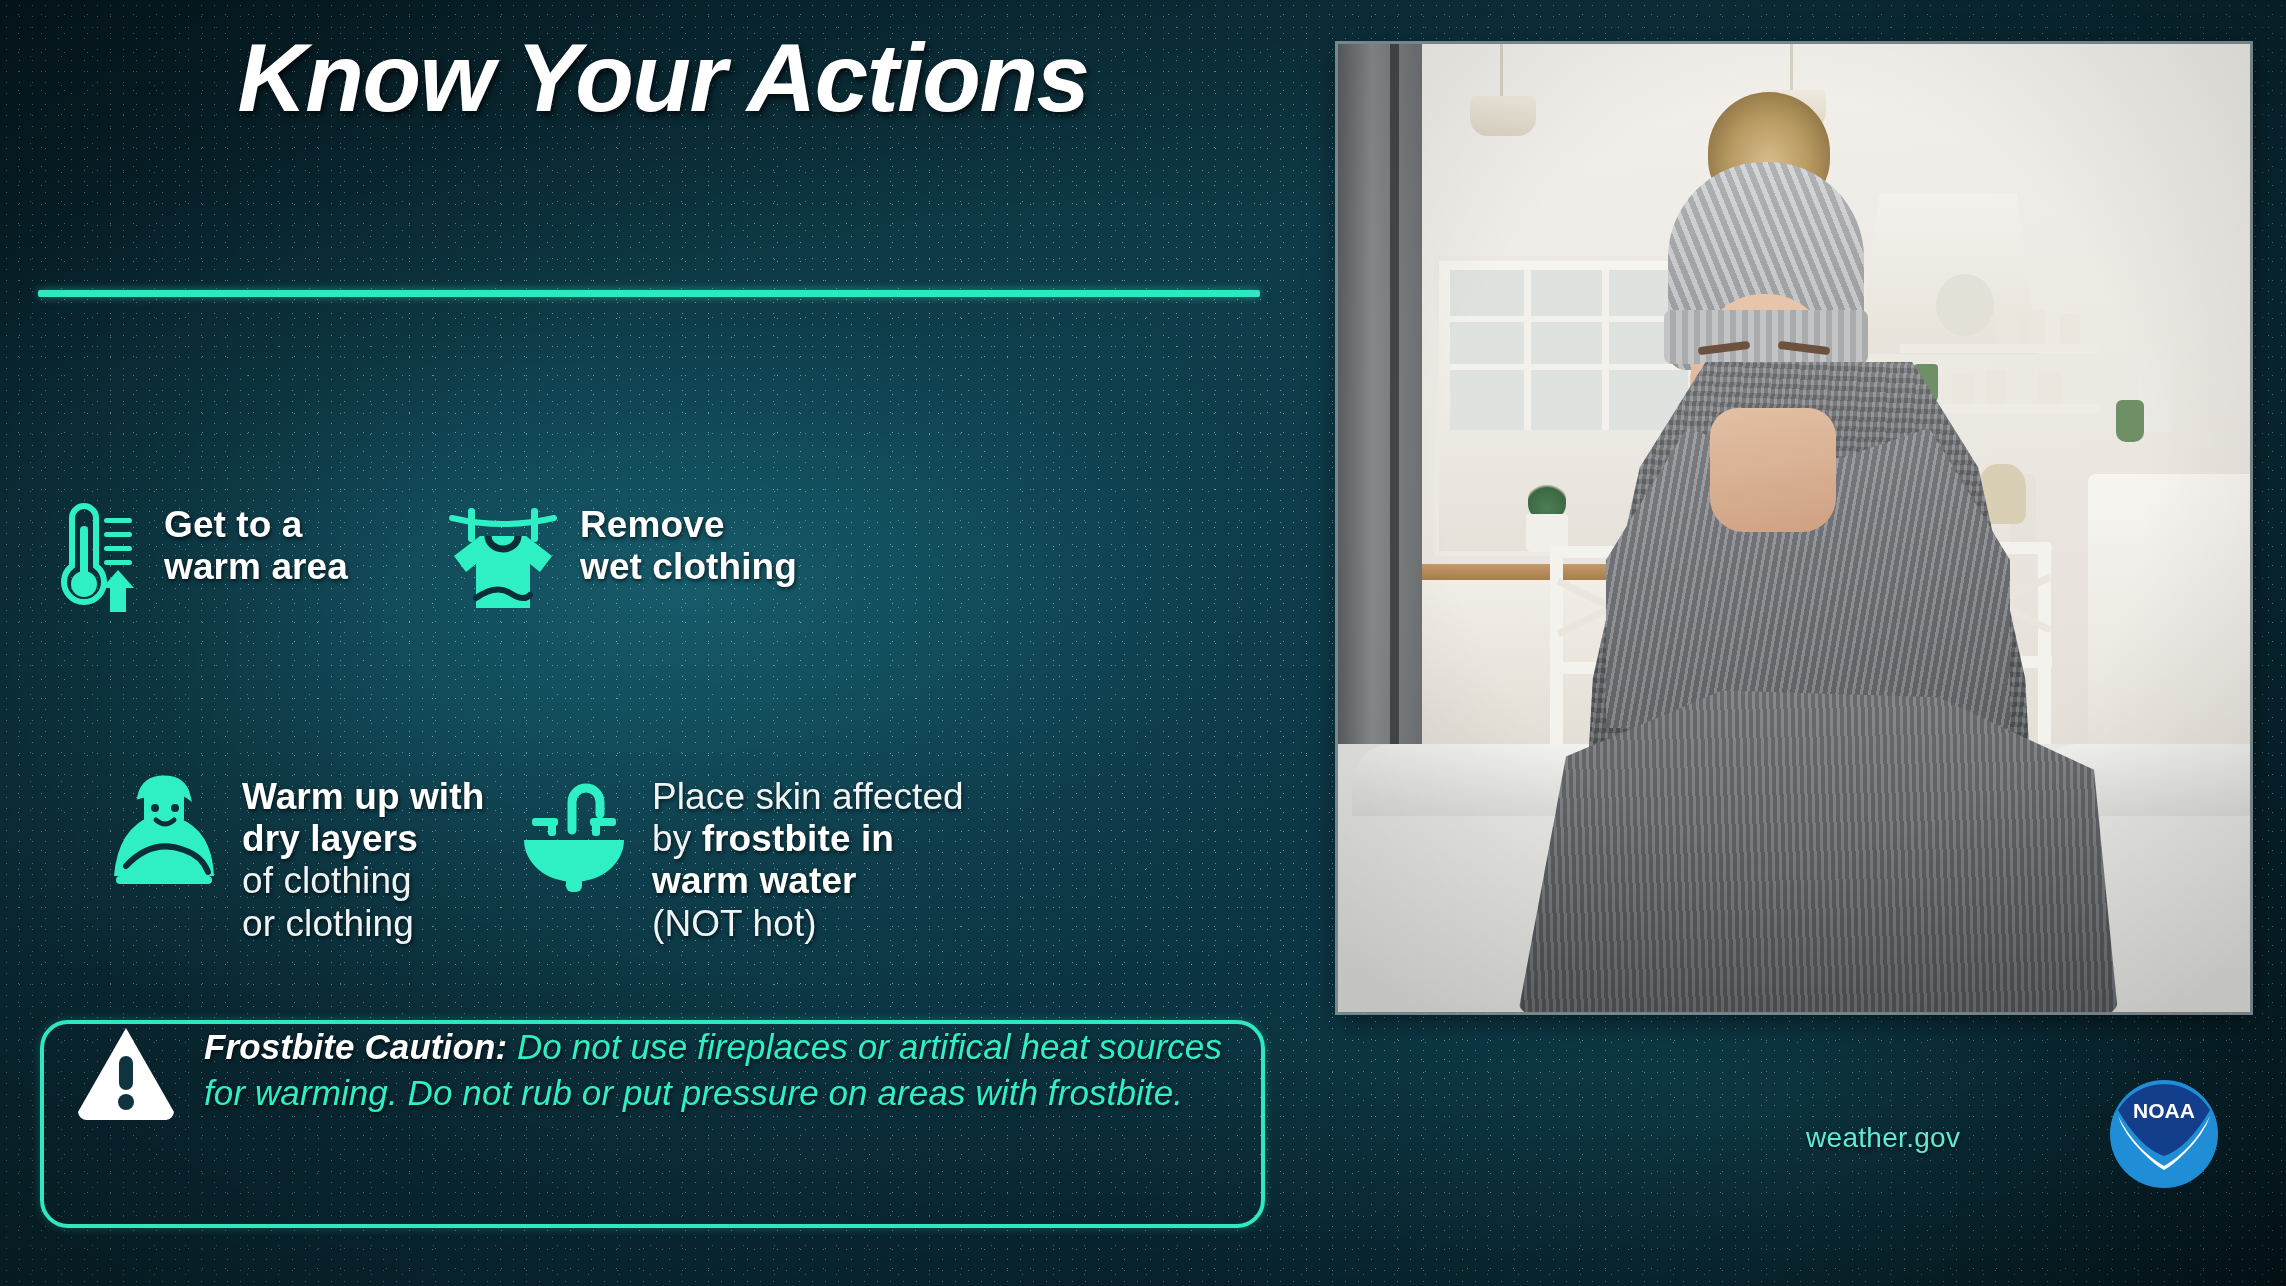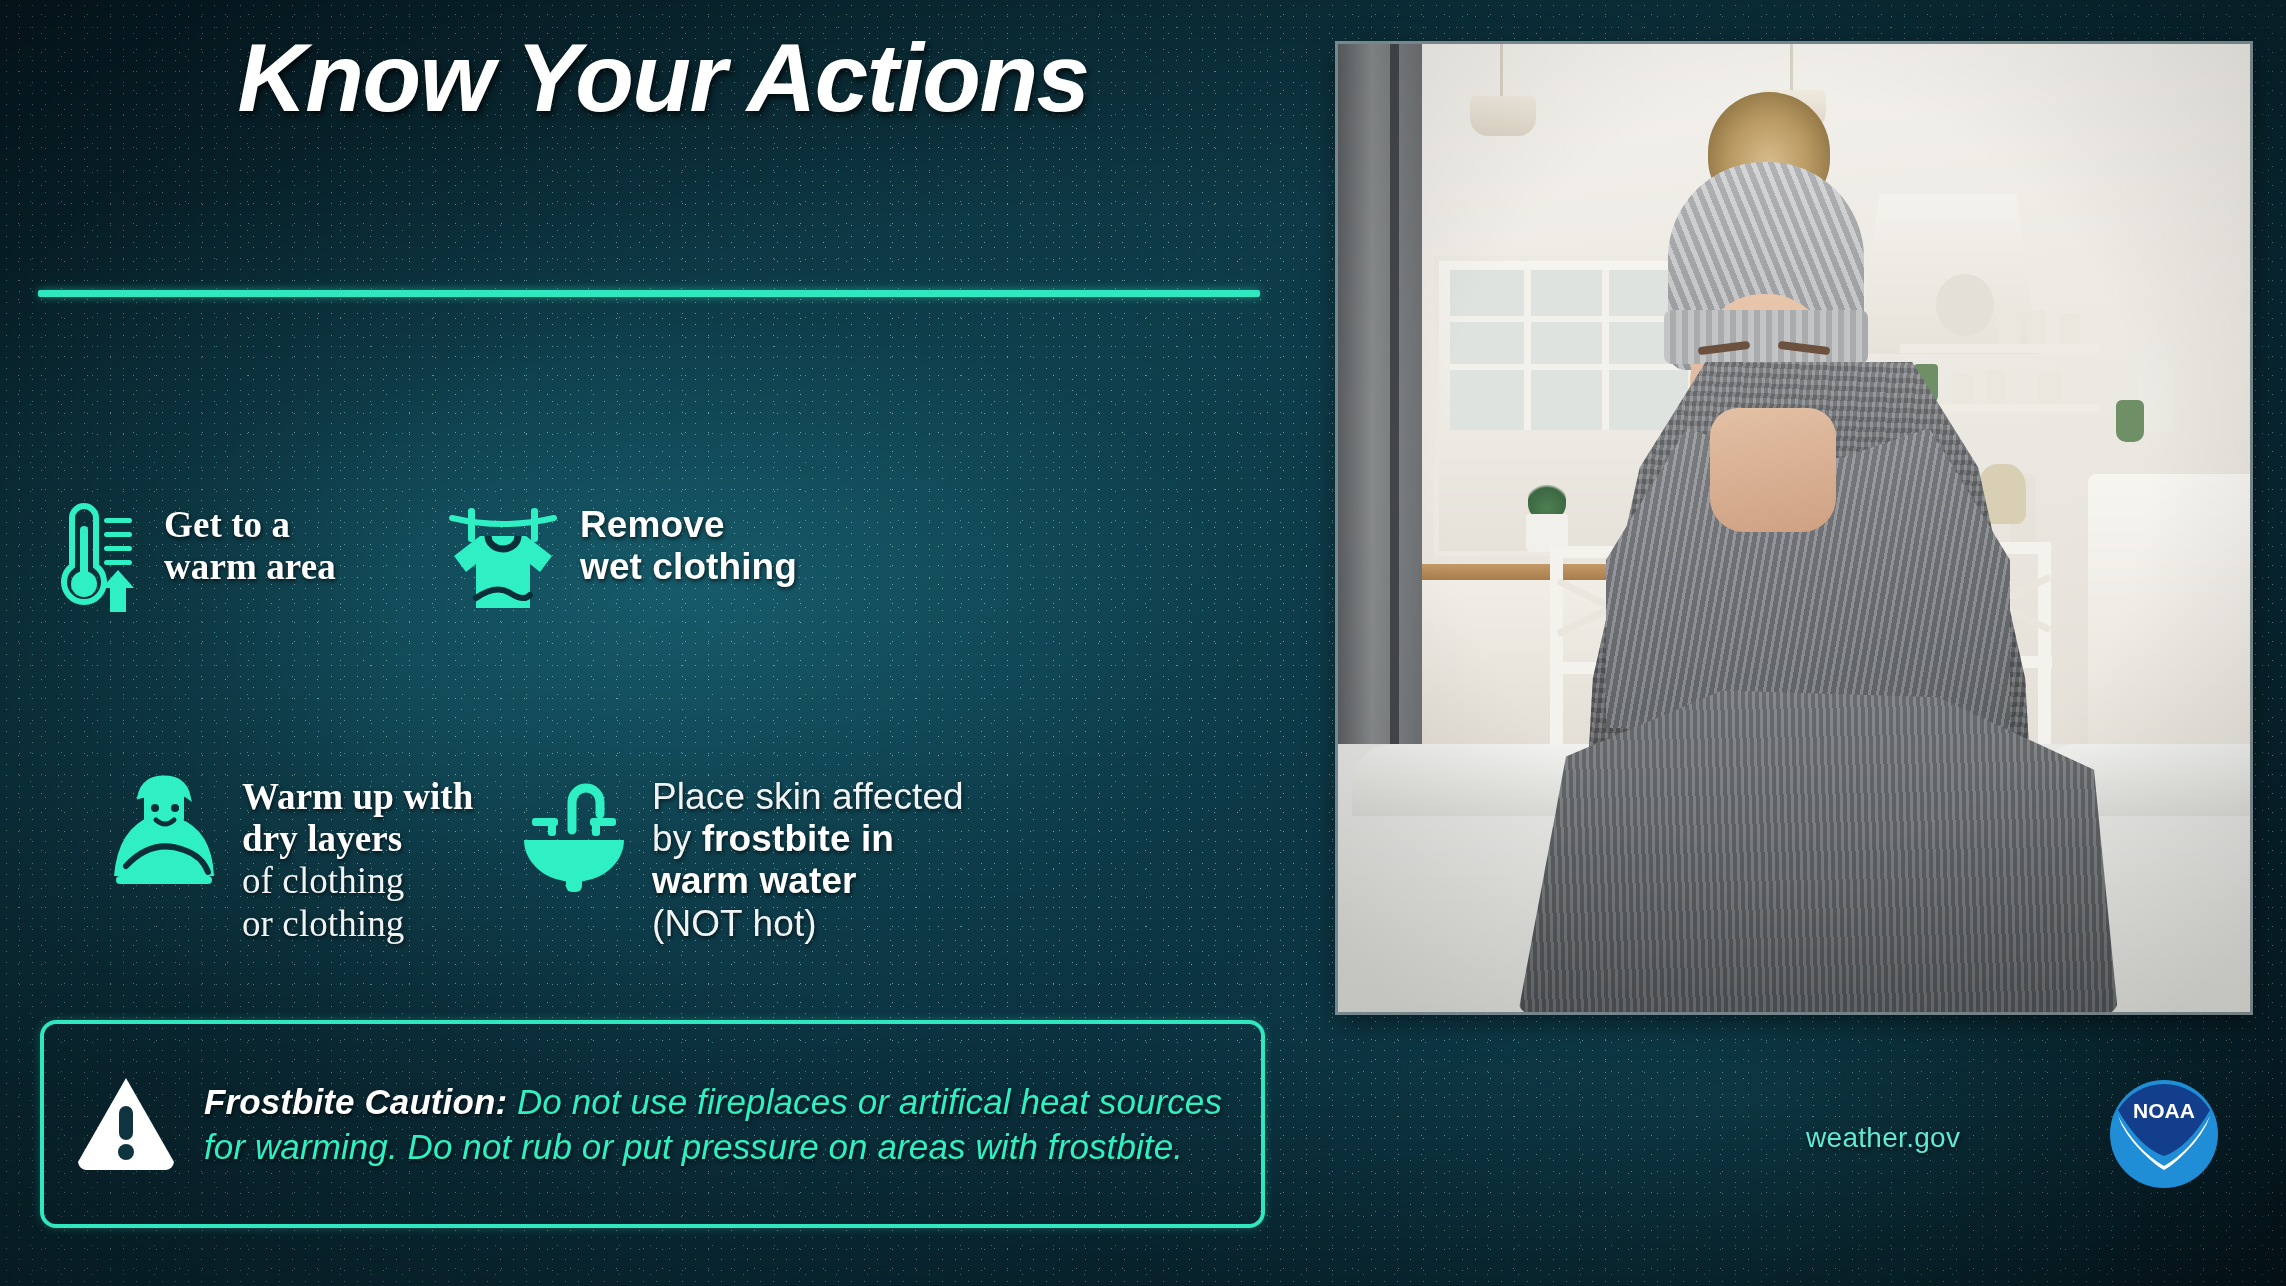--- a/index.html
+++ b/index.html
@@ -60,36 +60,36 @@
   .med-txt { }
   .med-l1 { font-size:38px; font-weight:300; color:#f2f6f7; line-height:1.18;
             text-shadow:1px 2px 4px rgba(0,0,0,.7); letter-spacing:.2px; }
   .med-l2 { font-size:38px; font-weight:bold; color:#ffffff; line-height:1.18;
             text-shadow:1px 2px 4px rgba(0,0,0,.7); letter-spacing:.2px; }
 
   
   .grid { position:absolute; left:38px; top:500px; width:1250px; }
   .row { display:flex; }
   .cell { display:flex; align-items:flex-start; gap:22px; }
-  .cell.c1 { width:410px;font-family:Liberation Serif, serif; }
+  .cell.c1 { width:410px; }
   .cell.c2 { width:700px; }
   .ic { flex:0 0 auto; }
   .ctxt { padding-top:4px; }
   .b  { font-size:37px; font-weight:bold;  color:#ffffff; line-height:1.14;
         text-shadow:1px 2px 4px rgba(0,0,0,.7); letter-spacing:.1px; }
   .l  { font-size:37px; font-weight:300;   color:#eef4f5; line-height:1.14;
         text-shadow:1px 2px 4px rgba(0,0,0,.7); letter-spacing:.1px; }
 
   .row2 { margin-top:152px;justify-content:center; }
 
   
   .caution {
     position:absolute; left:40px; top:1020px; width:1225px; height:208px;
-    border:4px solid #2fe8bf; border-radius:16px;
-    display:flex; align-items:center; gap:26px; padding:0 30px;
+    border:4px solid #2fe8bf; border-radius:28px;
+    display:flex; align-items:flex-start; gap:26px; padding:0 30px;
     box-shadow:0 0 10px rgba(47,232,191,.25);
   }
   .c-txt { font-size:35px; font-style:italic; line-height:1.30; letter-spacing:.1px;
            text-shadow:1px 2px 4px rgba(0,0,0,.75); }
   .c-lead { color:#ffffff; font-weight:bold; }
   .c-body { color:#2ff0c4; font-weight:500; }
 
   
   .photo {
     position:absolute; left:1338px; top:44px; width:912px; height:968px;

